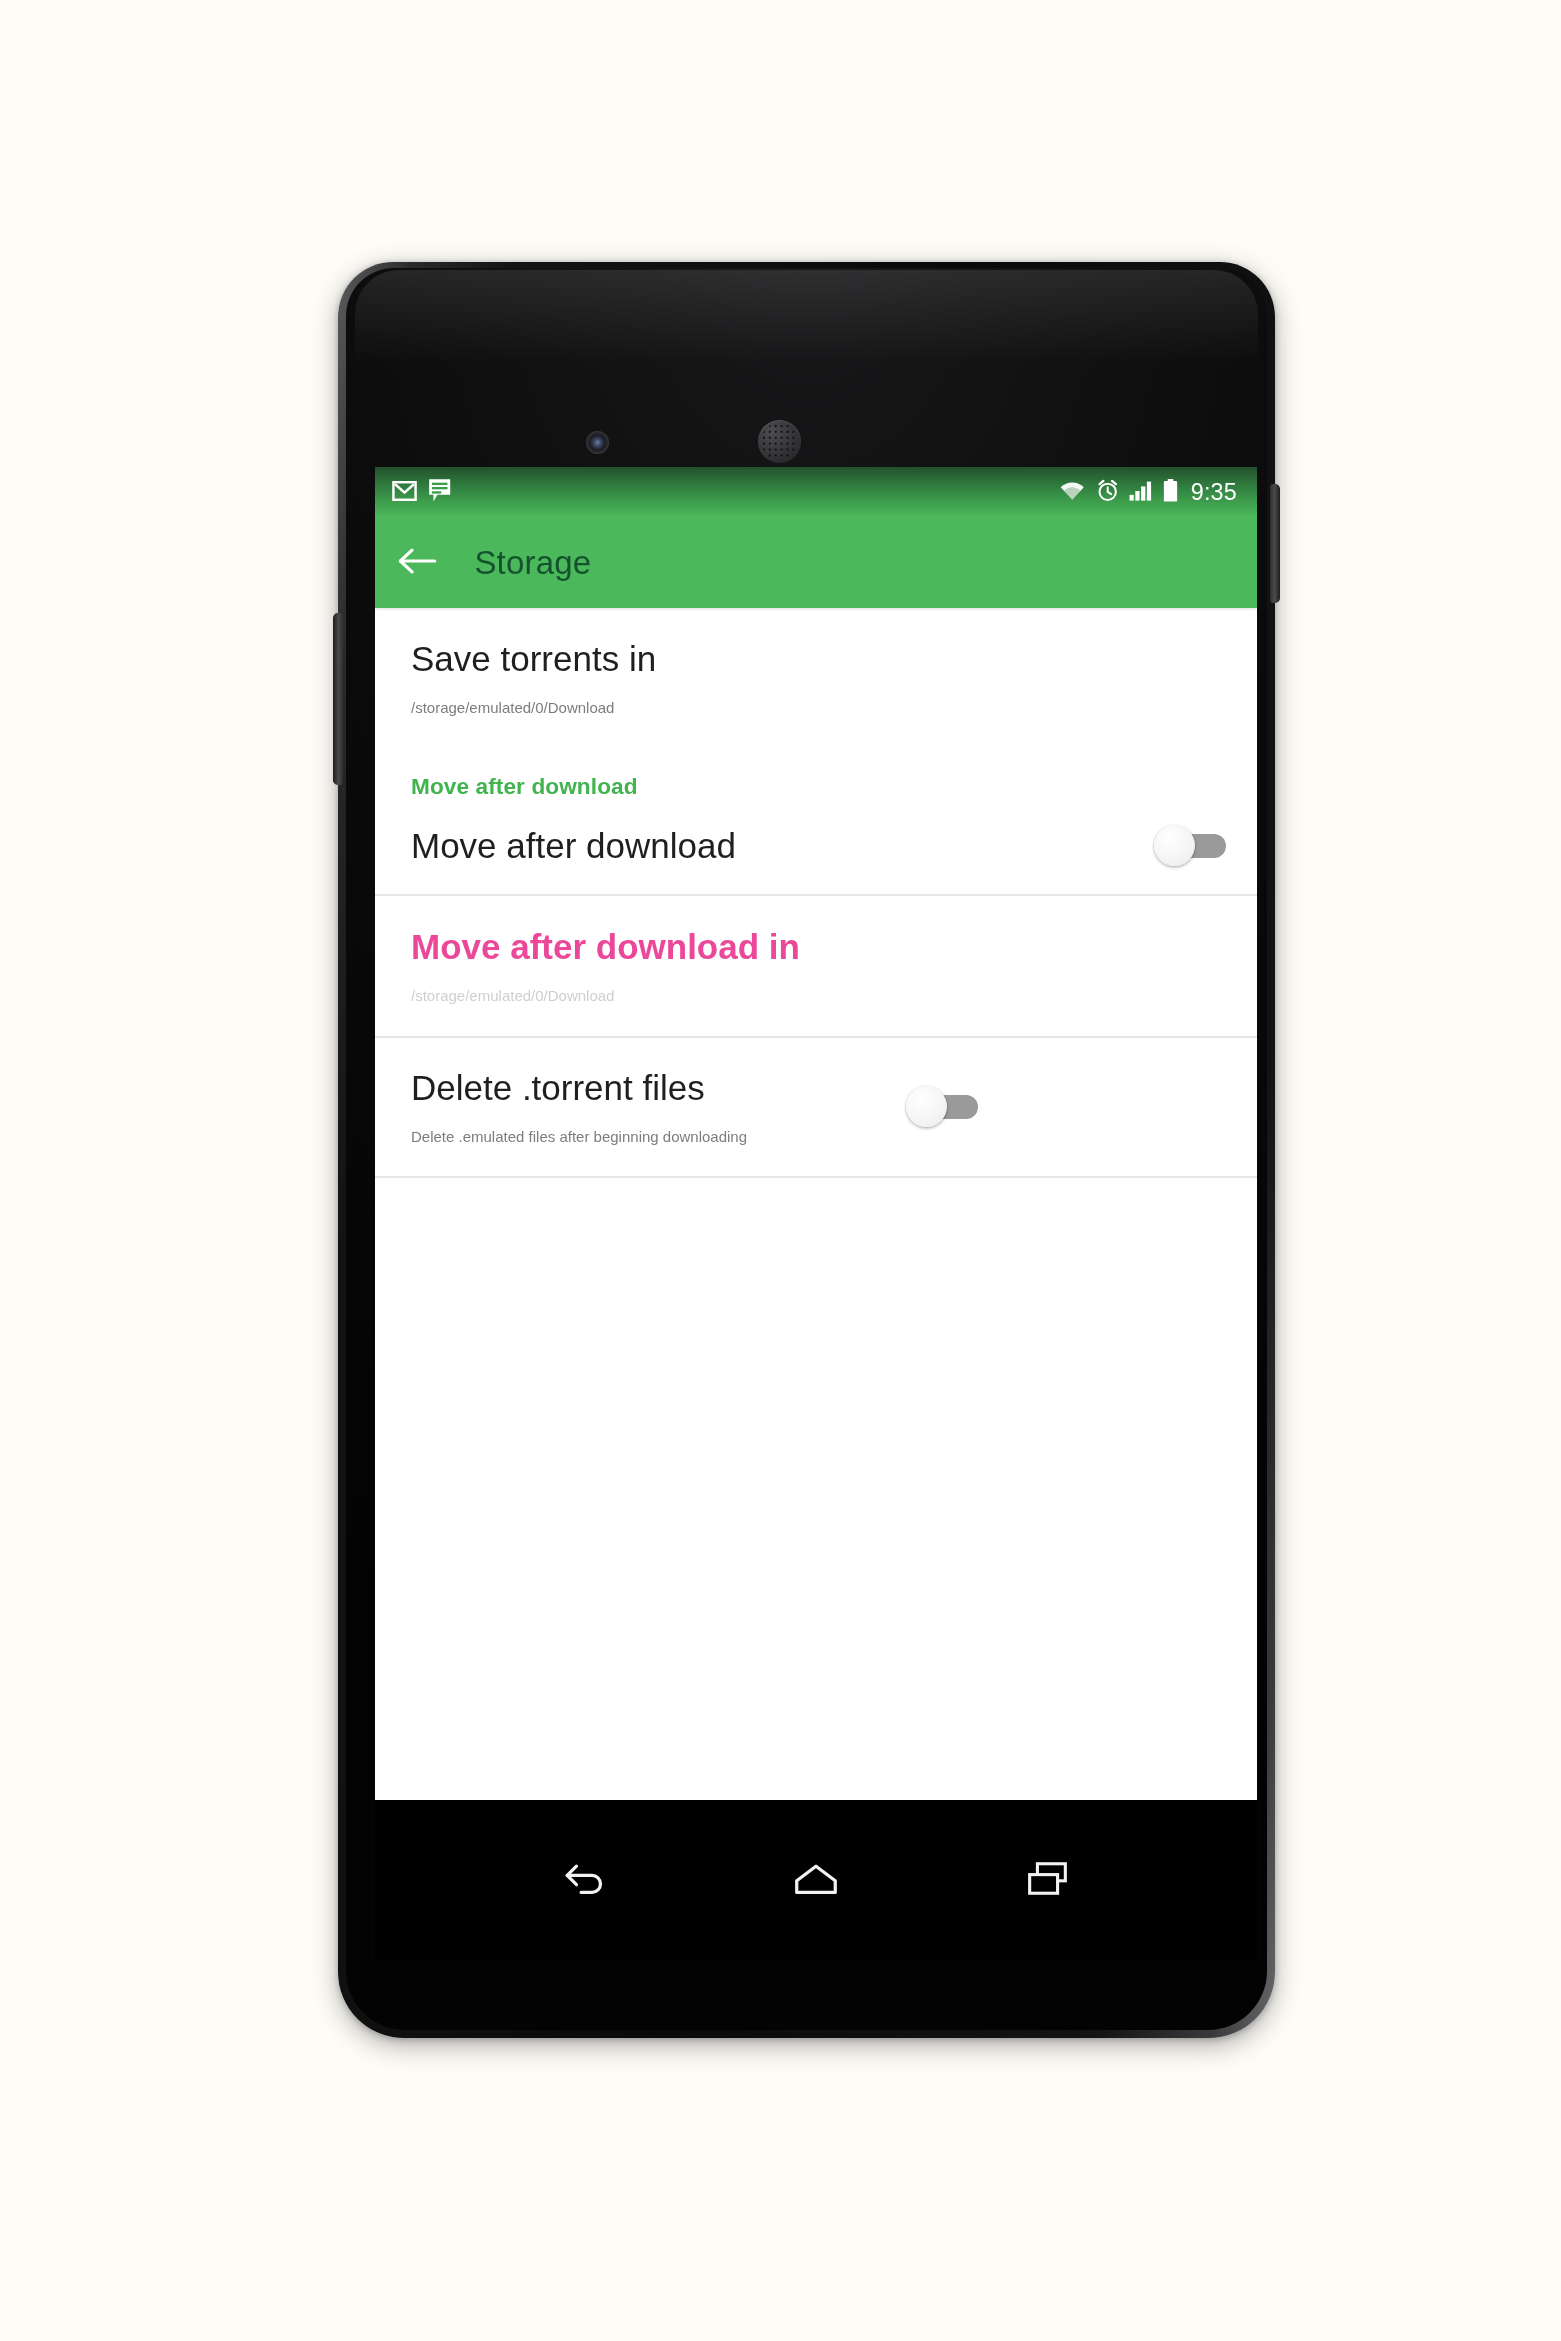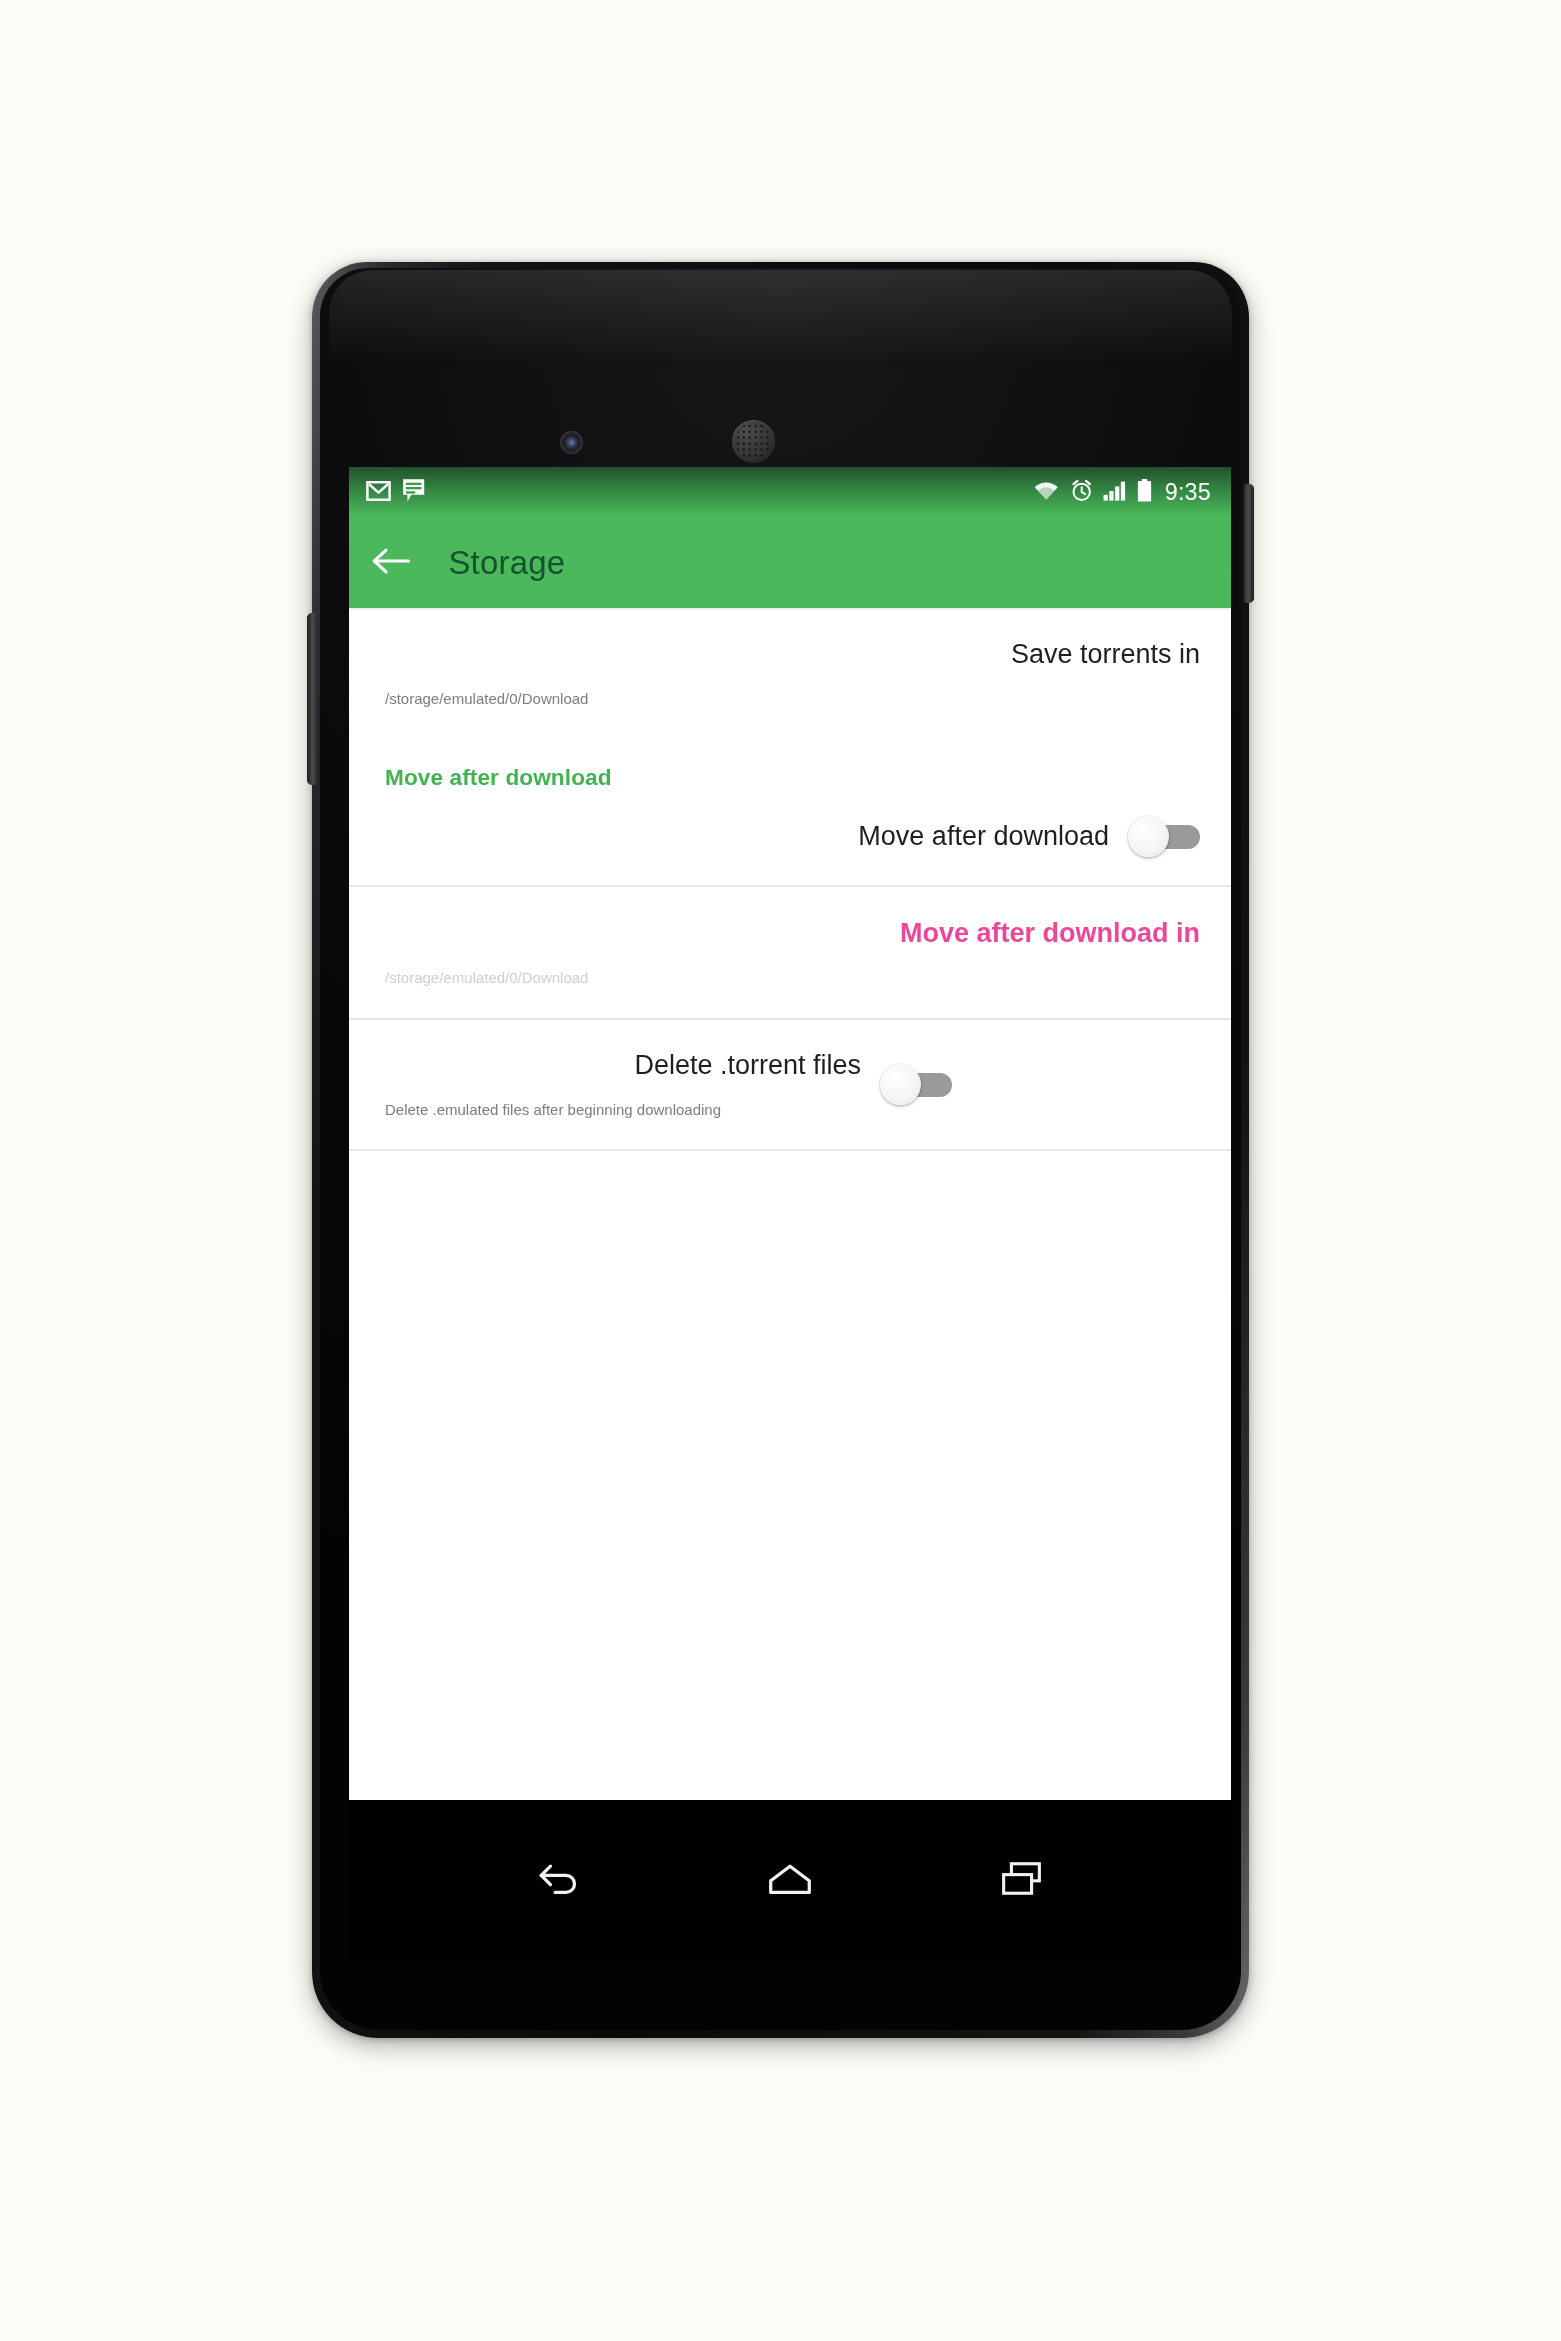--- a/index.html
+++ b/index.html
@@ -11,21 +11,21 @@
     height: 2342px;
     background: #fdfcf7;
     font-family: "Liberation Sans", sans-serif;
     overflow: hidden;
     position: relative;
   }
 
   
   #phone {
     position: absolute;
-    left: 312px;
+    left: 338px;
     top: 262px;
     width: 937px;
     height: 1776px;
   }
 
   
   .shell {
     position: absolute;
     inset: 0;
     border-radius: 55px 55px 66px 66px;
@@ -161,24 +161,23 @@
   .row {
     position: relative;
     padding: 0 31px 0 36px;
     box-sizing: border-box;
     display: flex;
     align-items: center;
   }
   .row-texts { flex: 1 1 auto; min-width: 0; }
 
   .row-title {
-    font-size: 27px;
+    font-size: 35px;
     color: #1f1f1f;
     line-height: 1.12;
-    text-align: right;
   }
   .row-sub {
     font-size: 15px;
     color: #7d7d7d;
     line-height: 1.22;
     margin-top: 21px;
   }
 
   .row.disabled .row-title { color: #ec4899; font-weight: bold; }
   .row.disabled .row-sub { color: #cfcfcf; }

